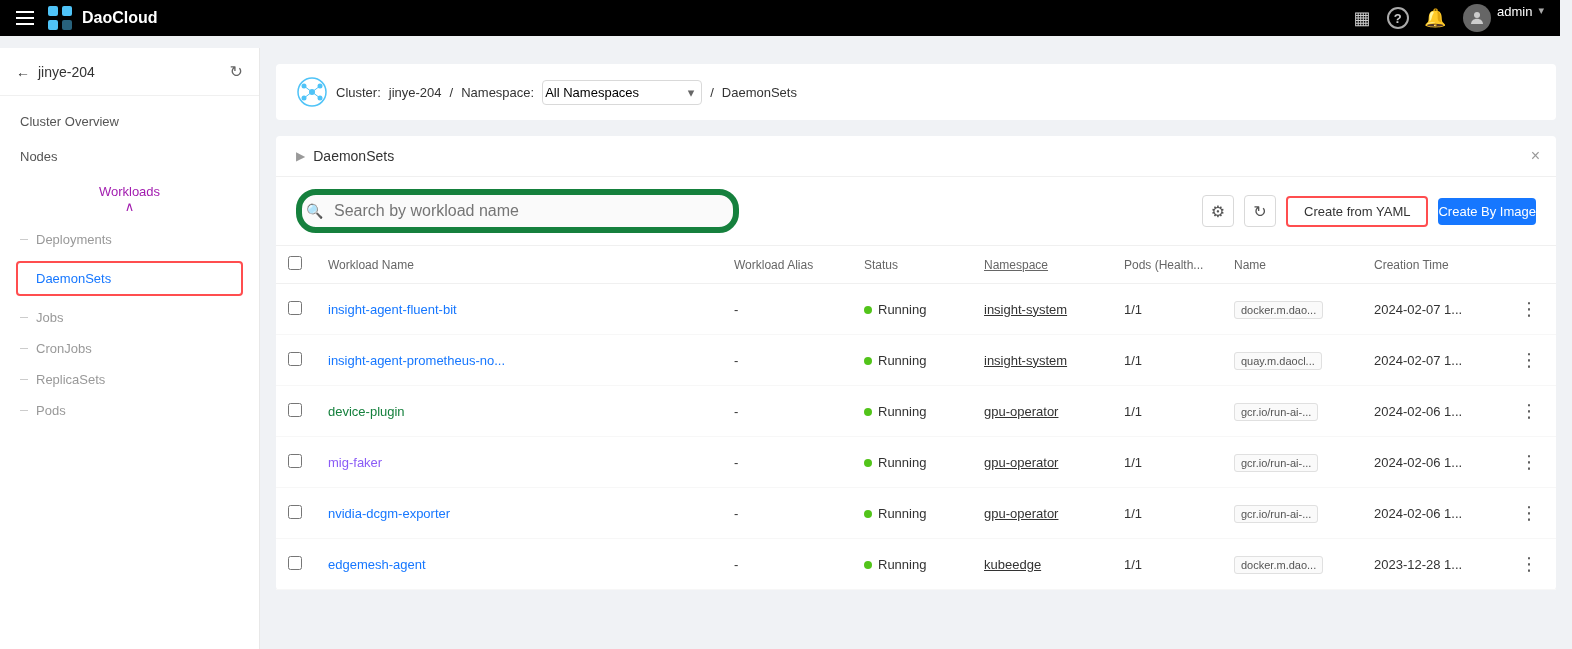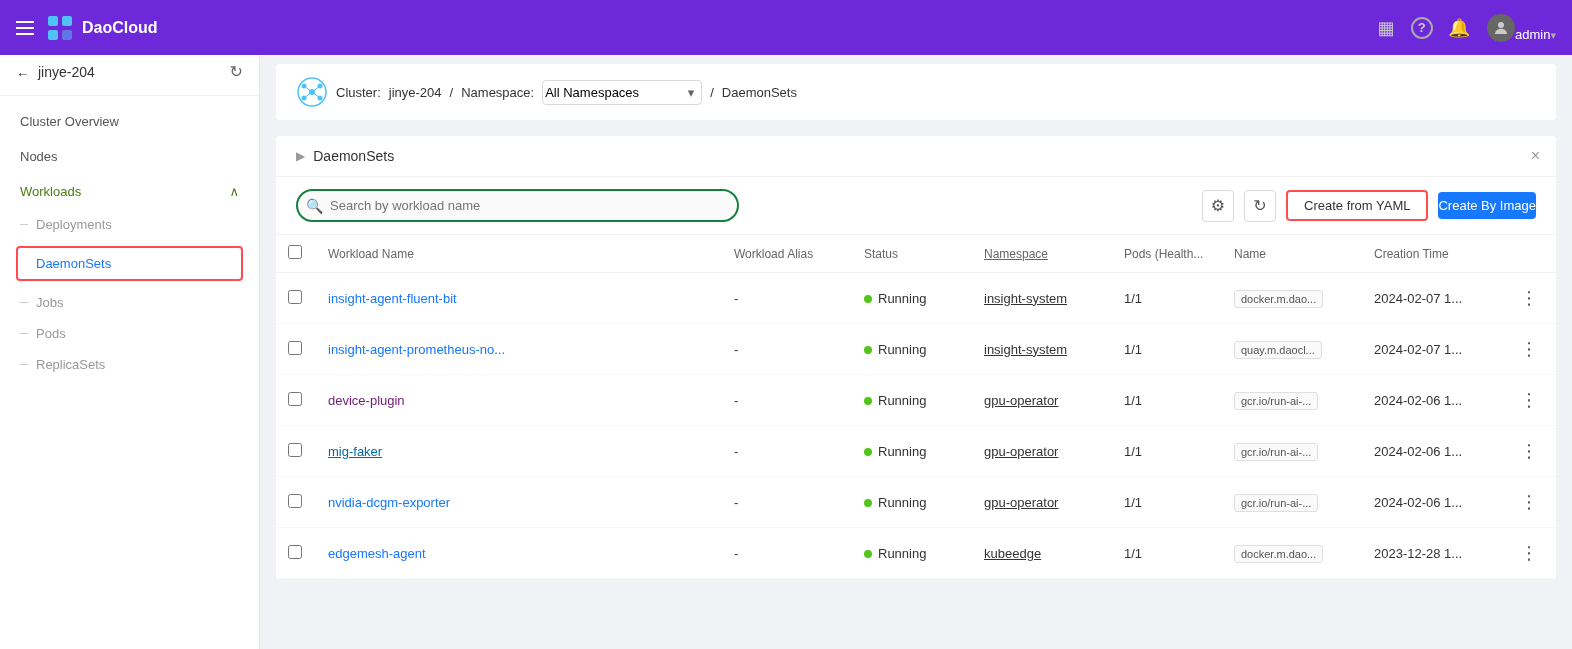--- a/index.html
+++ b/index.html
@@ -1,31 +1,31 @@
 <!DOCTYPE html>
 <html><head>
   <meta charset="utf-8">
   <style>
     * { box-sizing: border-box; margin: 0; padding: 0; }
     body { font-family: -apple-system, BlinkMacSystemFont, 'Segoe UI', sans-serif; font-size: 13px; background: #f0f2f5; color: #333; }
 
     
     .top-nav {
       display: flex; align-items: center; justify-content: space-between;
-      background: #6d28d9; color: #fff; height: 55px; padding: 0 16px;
-      position: fixed; top: 0; left: 0; right: 0; z-index: 100;
+      background: #000000; color: #fff; height: 36px; padding: 0 16px;
+      position: fixed; top: 0; left: 0; right: 12px; z-index: 100;
     }
     .top-nav-left { display: flex; align-items: center; gap: 12px; }
     .hamburger-icon { cursor: pointer; display: flex; flex-direction: column; gap: 4px; }
     .hamburger-icon span { display: block; width: 18px; height: 2px; background: #fff; }
     .logo { display: flex; align-items: center; gap: 8px; font-size: 16px; font-weight: bold; color: #fff; }
     .logo-cube { width: 28px; height: 28px; }
     .top-nav-right { display: flex; align-items: center; gap: 16px; }
     .nav-icon { color: #ccc; cursor: pointer; font-size: 18px; }
-    .user-info { display: flex; align-items: flex-end; gap: 0; cursor: pointer; }
+    .user-info { display: flex; align-items: flex-start; gap: 6px; cursor: pointer; }
     .user-avatar { width: 28px; height: 28px; border-radius: 50%; background: #666; display: flex; align-items: center; justify-content: center; color: #fff; font-size: 12px; }
 
     
     .layout { display: flex; margin-top: 48px; height: calc(100vh - 48px); }
 
     
     .sidebar {
       width: 260px; background: #fff; border-right: 1px solid #e8e8e8;
       display: flex; flex-direction: column; overflow-y: auto; flex-shrink: 0;
     }
@@ -41,21 +41,21 @@
       display: flex; align-items: center; gap: 8px;
     }
     .sidebar-item.active-box {
       border: 2px solid #ff4d4f; border-radius: 4px; color: #1677ff;
       padding: 8px 18px;
     }
     .sidebar-section {
       padding: 10px 20px; font-size: 13px; color: #333;
       display: flex; align-items: center; justify-content: space-between; cursor: pointer;
     }
-    .sidebar-section.active { color: #4d7c0f; font-weight: 500; }
+    .sidebar-section.active { color: #a21caf; font-weight: 500; flex-direction: column; }
     .sidebar-divider { display: flex; align-items: center; gap: 8px; padding: 8px 20px; color: #999; }
     .sidebar-divider::before { content: ''; display: block; width: 8px; height: 1px; background: #ccc; }
 
     
     .main { flex: 1; overflow-y: auto; background: #f0f2f5; padding: 16px; }
 
     
     .breadcrumb-bar {
       background: #fff; border-radius: 4px; padding: 12px 20px;
       display: flex; align-items: center; gap: 8px; margin-bottom: 16px;
@@ -80,22 +80,22 @@
     .card-close { position: absolute; right: 16px; top: 50%; transform: translateY(-50%); cursor: pointer; color: #999; font-size: 16px; }
     .card-chevron { color: #999; font-size: 12px; cursor: pointer; }
 
     
     .toolbar {
       padding: 12px 20px; display: flex; align-items: center; gap: 10px;
       border-bottom: 1px solid #f0f0f0;
     }
     .search-wrapper { position: relative; flex: 1; max-width: 560px; }
     .search-input {
-      width: 100%; padding: 7px 12px 7px 32px; border: 2px solid #15803d;
-      border-radius: 20px; font-size: 13px; outline: none; color: #333; background: #fafafa;
+      width: 100%; padding: 7px 12px 7px 32px; border: 6px solid #15803d;
+      border-radius: 20px; font-size: 16px; outline: none; color: #333; background: #fafafa;
     }
     .search-icon-pos { position: absolute; left: 10px; top: 50%; transform: translateY(-50%); color: #999; font-size: 14px; }
     .toolbar-spacer { flex: 1; }
     .toolbar-icon-btn { width: 32px; height: 32px; border: 1px solid #d9d9d9; border-radius: 4px; background: #fff; cursor: pointer; display: flex; align-items: center; justify-content: center; color: #555; font-size: 16px; }
     .btn-yaml {
       padding: 6px 16px; border: 2px solid #ff4d4f; border-radius: 4px;
       background: #fff; color: #333; cursor: pointer; font-size: 13px; font-weight: 500;
     }
     .btn-image {
       padding: 6px 0; border: none; border-radius: 4px;
@@ -197,24 +197,27 @@
       </div>
       <div style="padding: 6px 16px;">
         <div class="sidebar-item active-box">
           <span>DaemonSets</span>
         </div>
       </div>
       <div class="sidebar-divider">
         <span>Jobs</span>
       </div>
       <div class="sidebar-divider">
+        <span>CronJobs</span>
+      </div>
+      <div class="sidebar-divider">
+        <span>ReplicaSets</span>
+      </div>
+      <div class="sidebar-divider">
         <span>Pods</span>
-      </div>
-      <div class="sidebar-divider">
-        <span>ReplicaSets</span>
       </div>
     </nav>
   </aside>
 
   <main class="main">
 
     <div class="breadcrumb-bar">
       <svg class="cluster-icon" viewBox="0 0 32 32" fill="none">
         <circle cx="16" cy="16" r="14" fill="none" stroke="#4fc3f7" stroke-width="1.5"></circle>
         <circle cx="16" cy="16" r="3" fill="#4fc3f7"></circle>
@@ -292,32 +295,32 @@
     <td class="col-alias">-</td>
     <td class="col-status"><span class="status-dot"></span>Running</td>
     <td class="col-namespace">insight-system</td>
     <td class="col-pods">1/1</td>
     <td class="col-image"><span class="image-badge">quay.m.daocl...</span></td>
     <td class="col-creation">2024-02-07 1...</td>
     <td class="col-actions"><button class="more-btn">⋮</button></td>
   </tr>
               <tr>
     <td class="col-checkbox"><input type="checkbox" class="row-check" style=""></td>
-    <td class="col-name" style="cursor:pointer;color:#701a75;">device-plugin</td>
+    <td class="col-name" style="cursor:pointer;color:#15803d;">device-plugin</td>
     <td class="col-alias">-</td>
     <td class="col-status"><span class="status-dot"></span>Running</td>
     <td class="col-namespace">gpu-operator</td>
     <td class="col-pods">1/1</td>
     <td class="col-image"><span class="image-badge">gcr.io/run-ai-...</span></td>
     <td class="col-creation">2024-02-06 1...</td>
     <td class="col-actions"><button class="more-btn">⋮</button></td>
   </tr>
               <tr>
     <td class="col-checkbox"><input type="checkbox" class="row-check" style=""></td>
-    <td class="col-name" style="cursor:pointer;color:#0369a1;text-decoration:underline;">mig-faker</td>
+    <td class="col-name" style="cursor:pointer;color:#8b5cf6;">mig-faker</td>
     <td class="col-alias">-</td>
     <td class="col-status"><span class="status-dot"></span>Running</td>
     <td class="col-namespace">gpu-operator</td>
     <td class="col-pods">1/1</td>
     <td class="col-image"><span class="image-badge">gcr.io/run-ai-...</span></td>
     <td class="col-creation">2024-02-06 1...</td>
     <td class="col-actions"><button class="more-btn">⋮</button></td>
   </tr>
               <tr>
     <td class="col-checkbox"><input type="checkbox" class="row-check" style=""></td>

